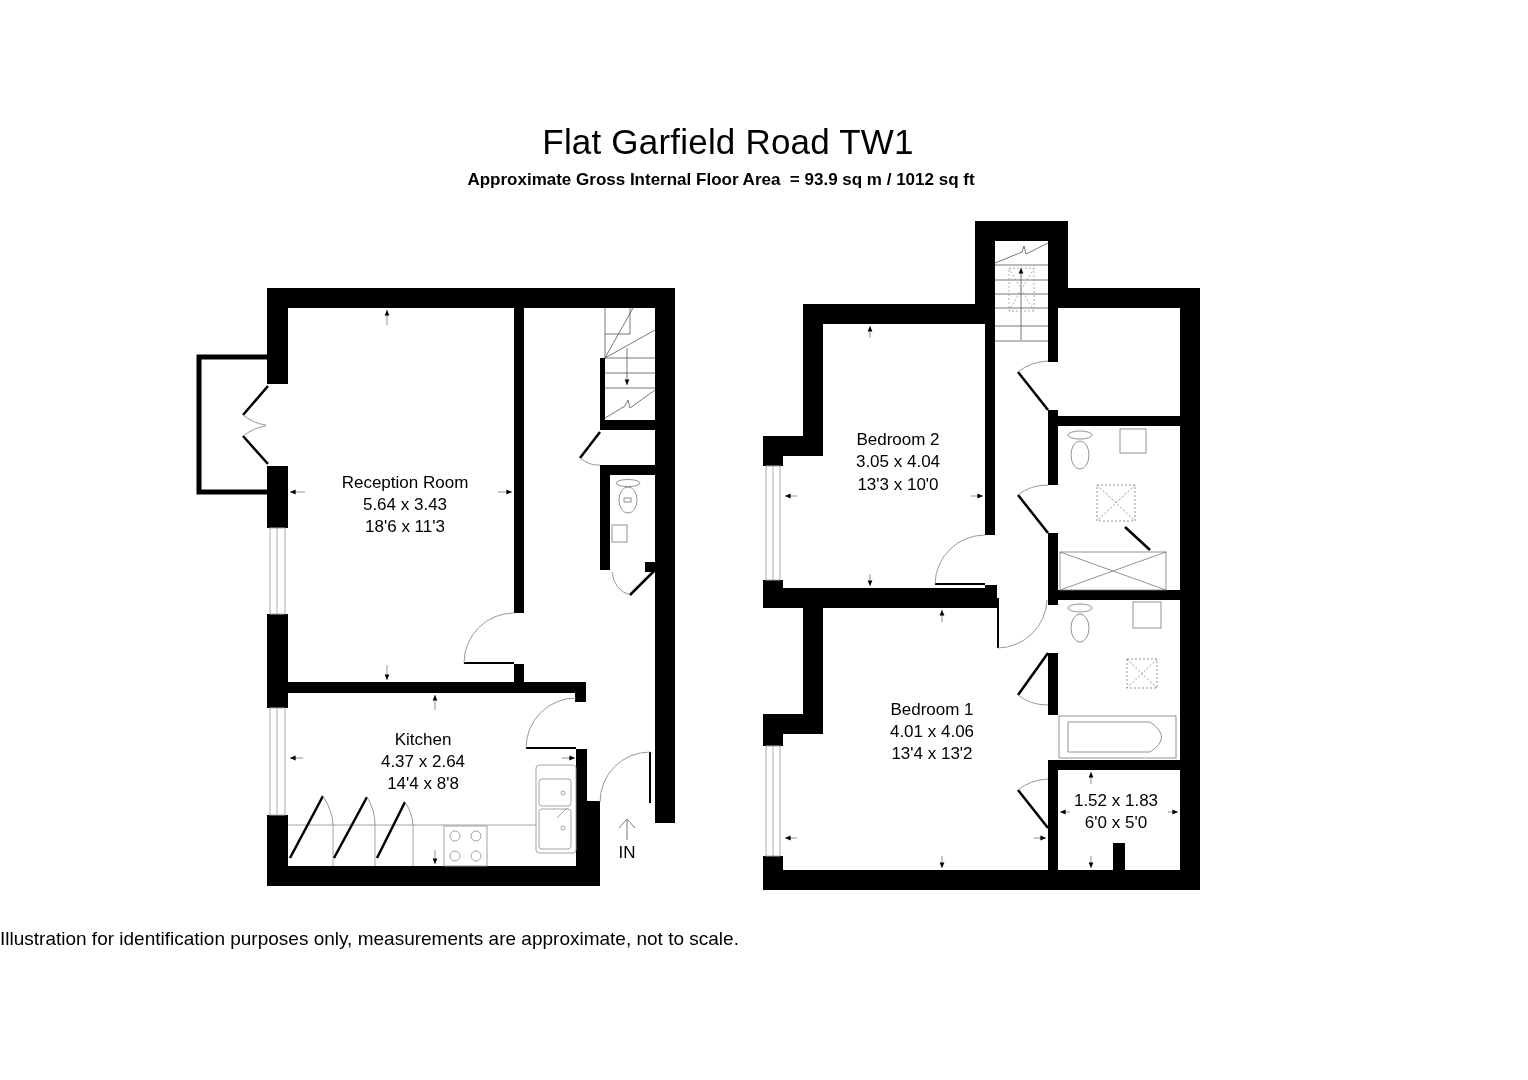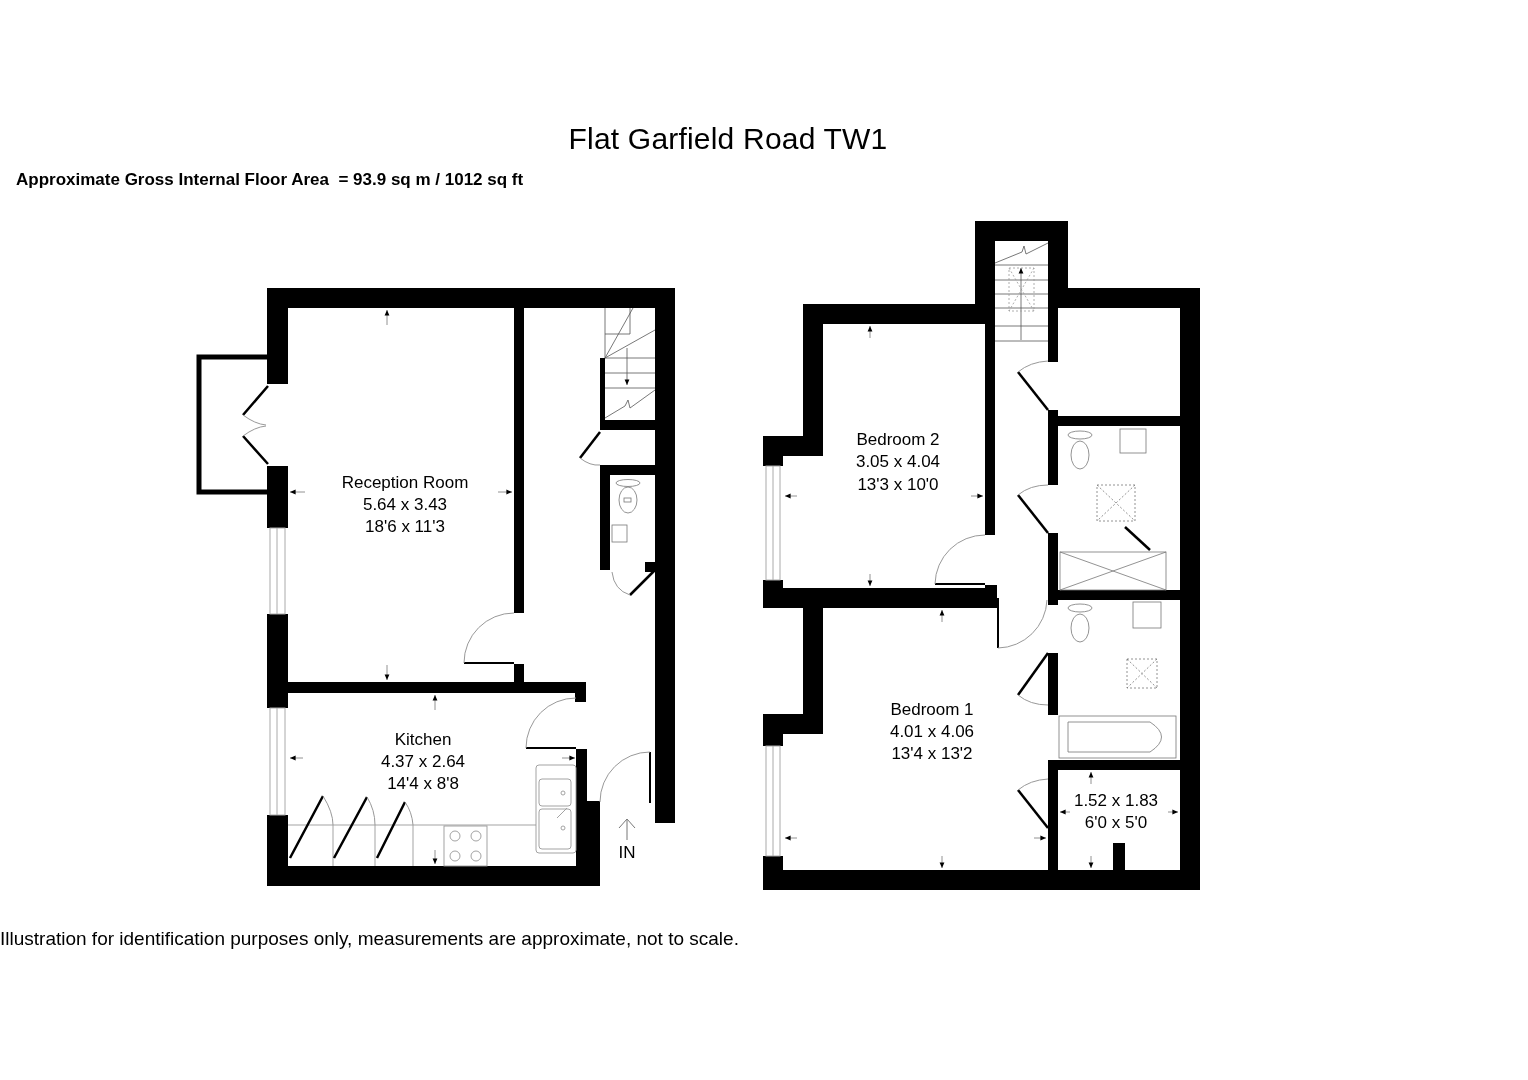--- a/index.html
+++ b/index.html
@@ -1,18 +1,18 @@
 <!DOCTYPE html>
 <html><head>
 <meta charset="utf-8">
 <style>
   html,body{margin:0;padding:0;background:#ffffff;}
   body{width:1528px;height:1080px;position:relative;overflow:hidden;font-family:"Liberation Sans",sans-serif;color:#000;}
-  .title{position:absolute;left:0;width:1456px;top:122px;text-align:center;font-size:30px;font-weight:400;letter-spacing:0.2px;}
-  .subtitle{position:absolute;left:16px;width:1442px;top:170px;font-size:17px;font-weight:700;white-space:pre;}
+  .title{position:absolute;left:0;width:1456px;top:122px;text-align:center;font-size:35px;font-weight:400;letter-spacing:0.2px;}
+  .subtitle{position:absolute;left:0;width:1442px;top:170px;text-align:center;font-size:17px;font-weight:700;white-space:pre;}
   .disclaimer{position:absolute;left:0;width:1418px;top:928px;text-align:left;font-size:19px;font-family:"Liberation Sans",sans-serif;}
   svg.plan{position:absolute;left:0;top:0;}
   .room-label{font-family:"Liberation Sans",sans-serif;font-size:17px;fill:#000;text-anchor:middle;}
   .in-label{font-family:"Liberation Sans",sans-serif;font-size:17px;fill:#000;text-anchor:middle;}
 </style>
 </head>
 <body>
 
 <div class="title">Flat Garfield Road TW1</div>
 <div class="subtitle">Approximate Gross Internal Floor Area  = 93.9 sq m / 1012 sq ft</div>

